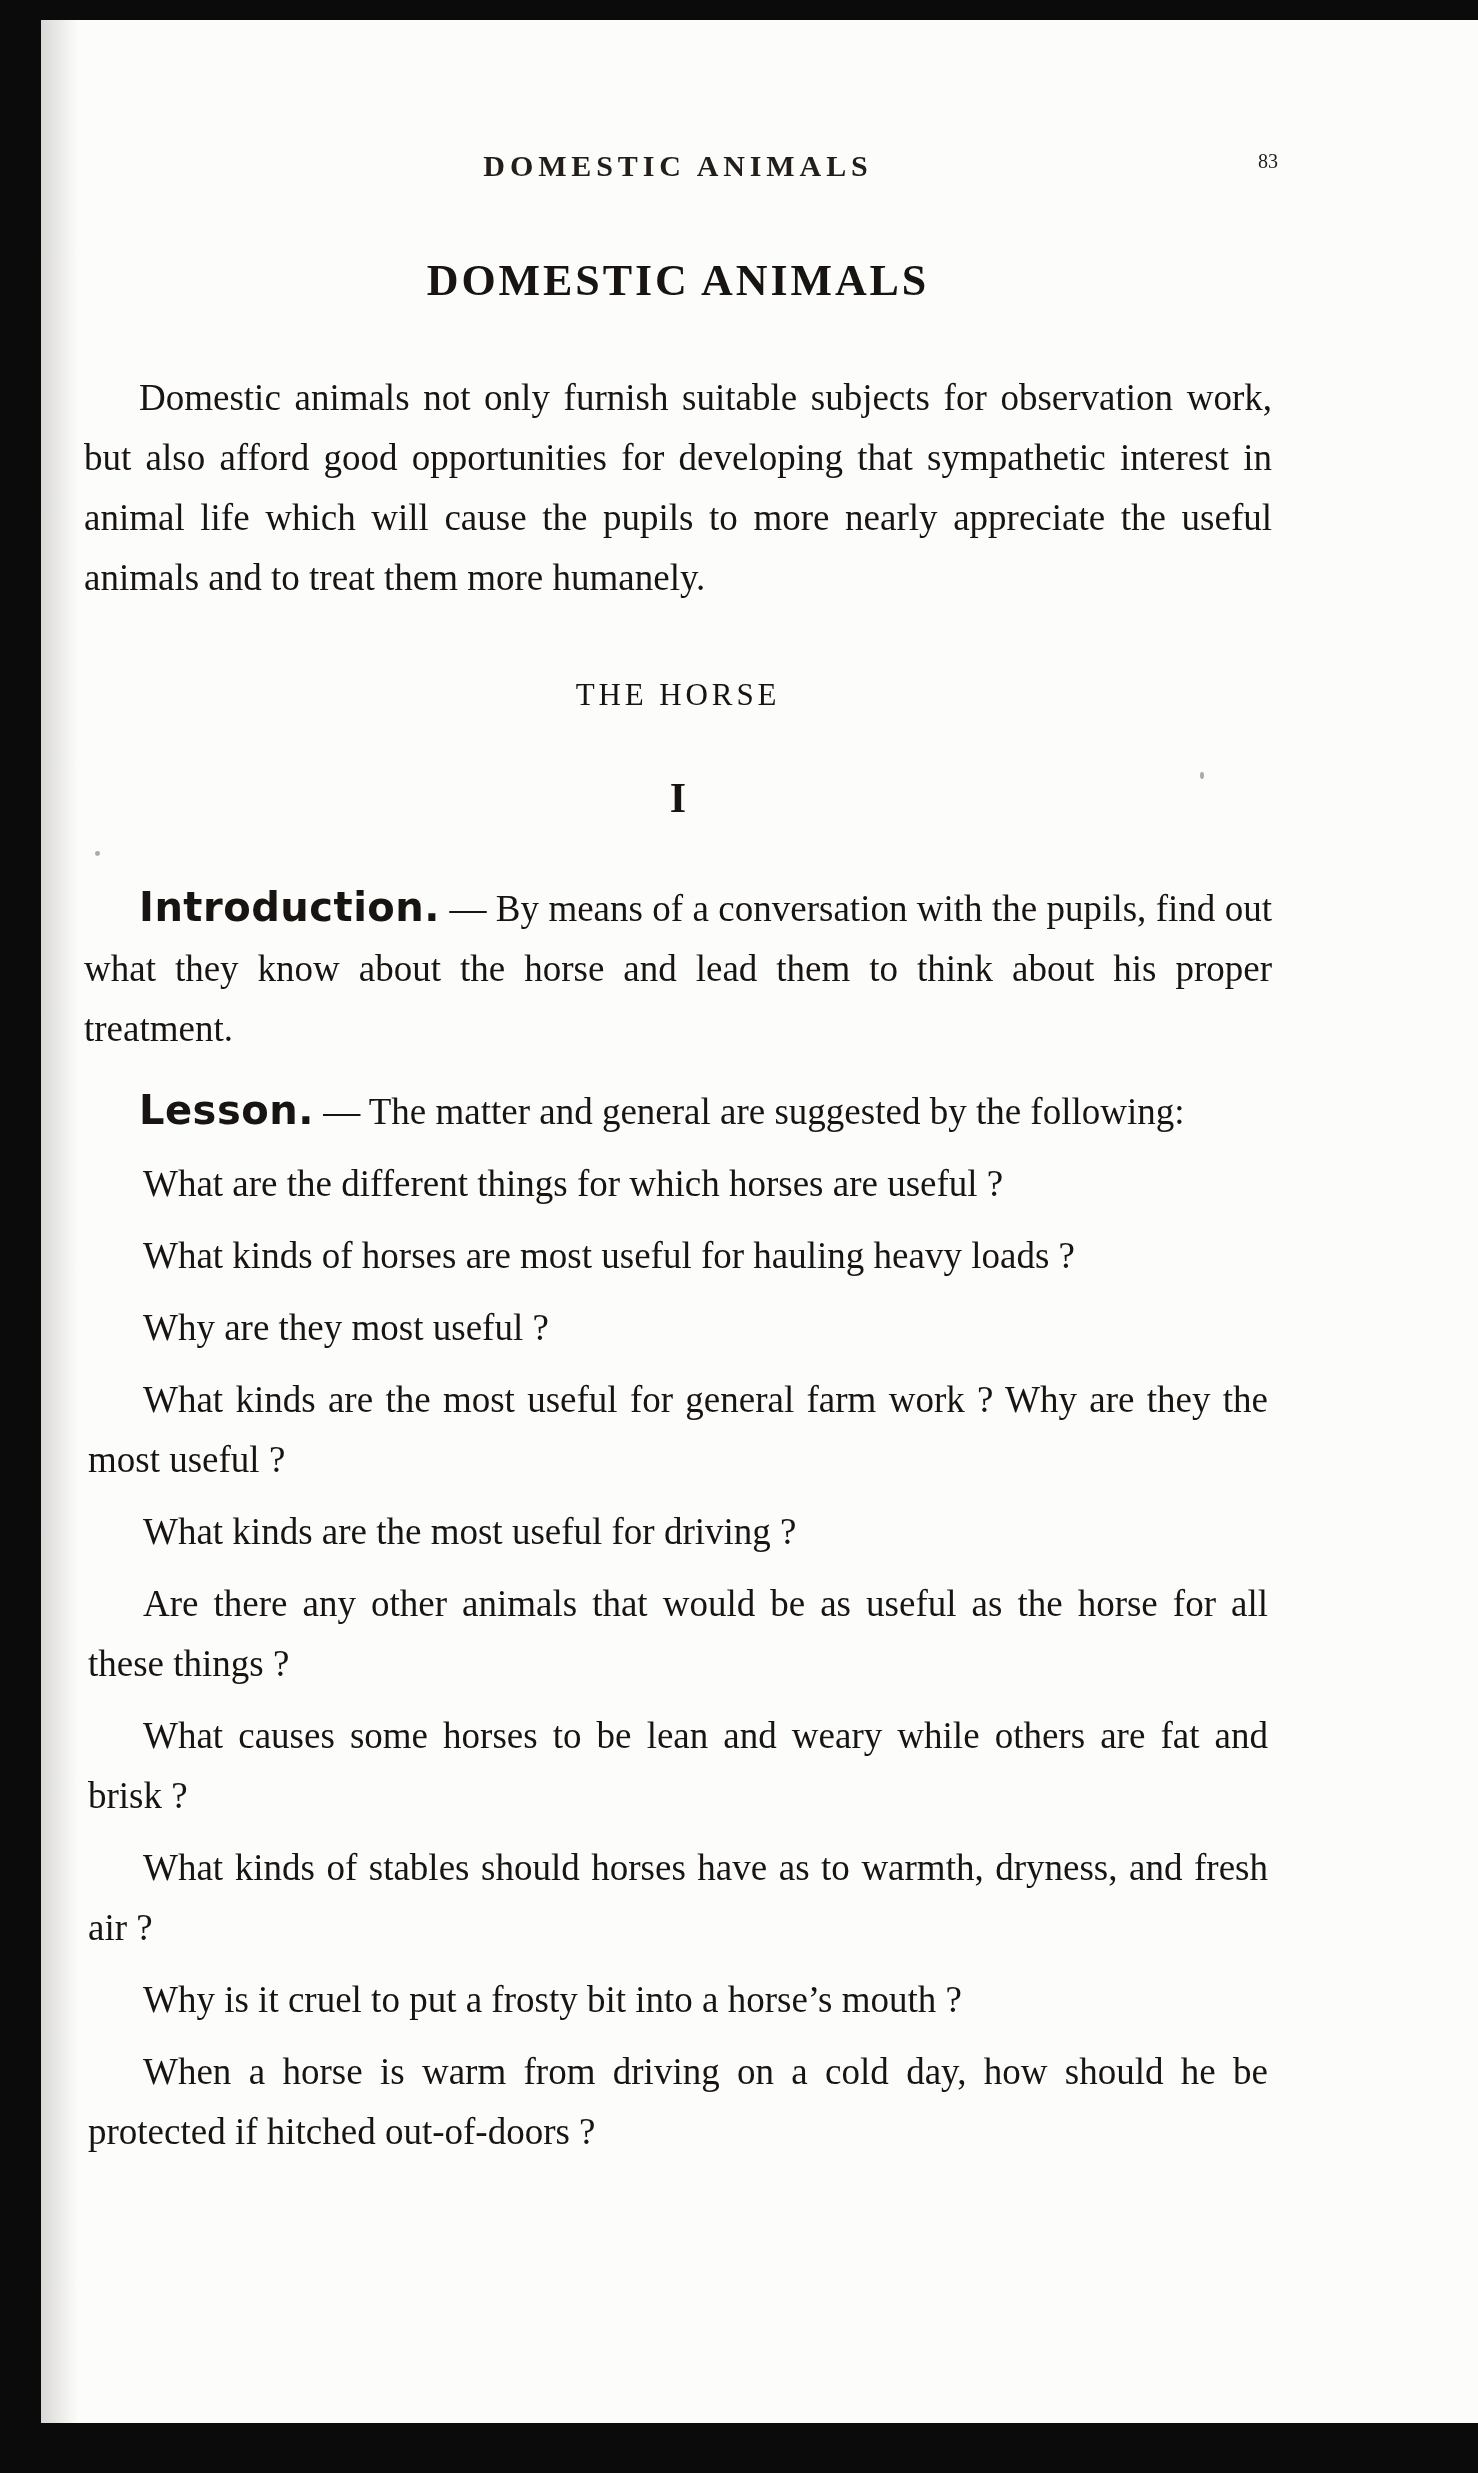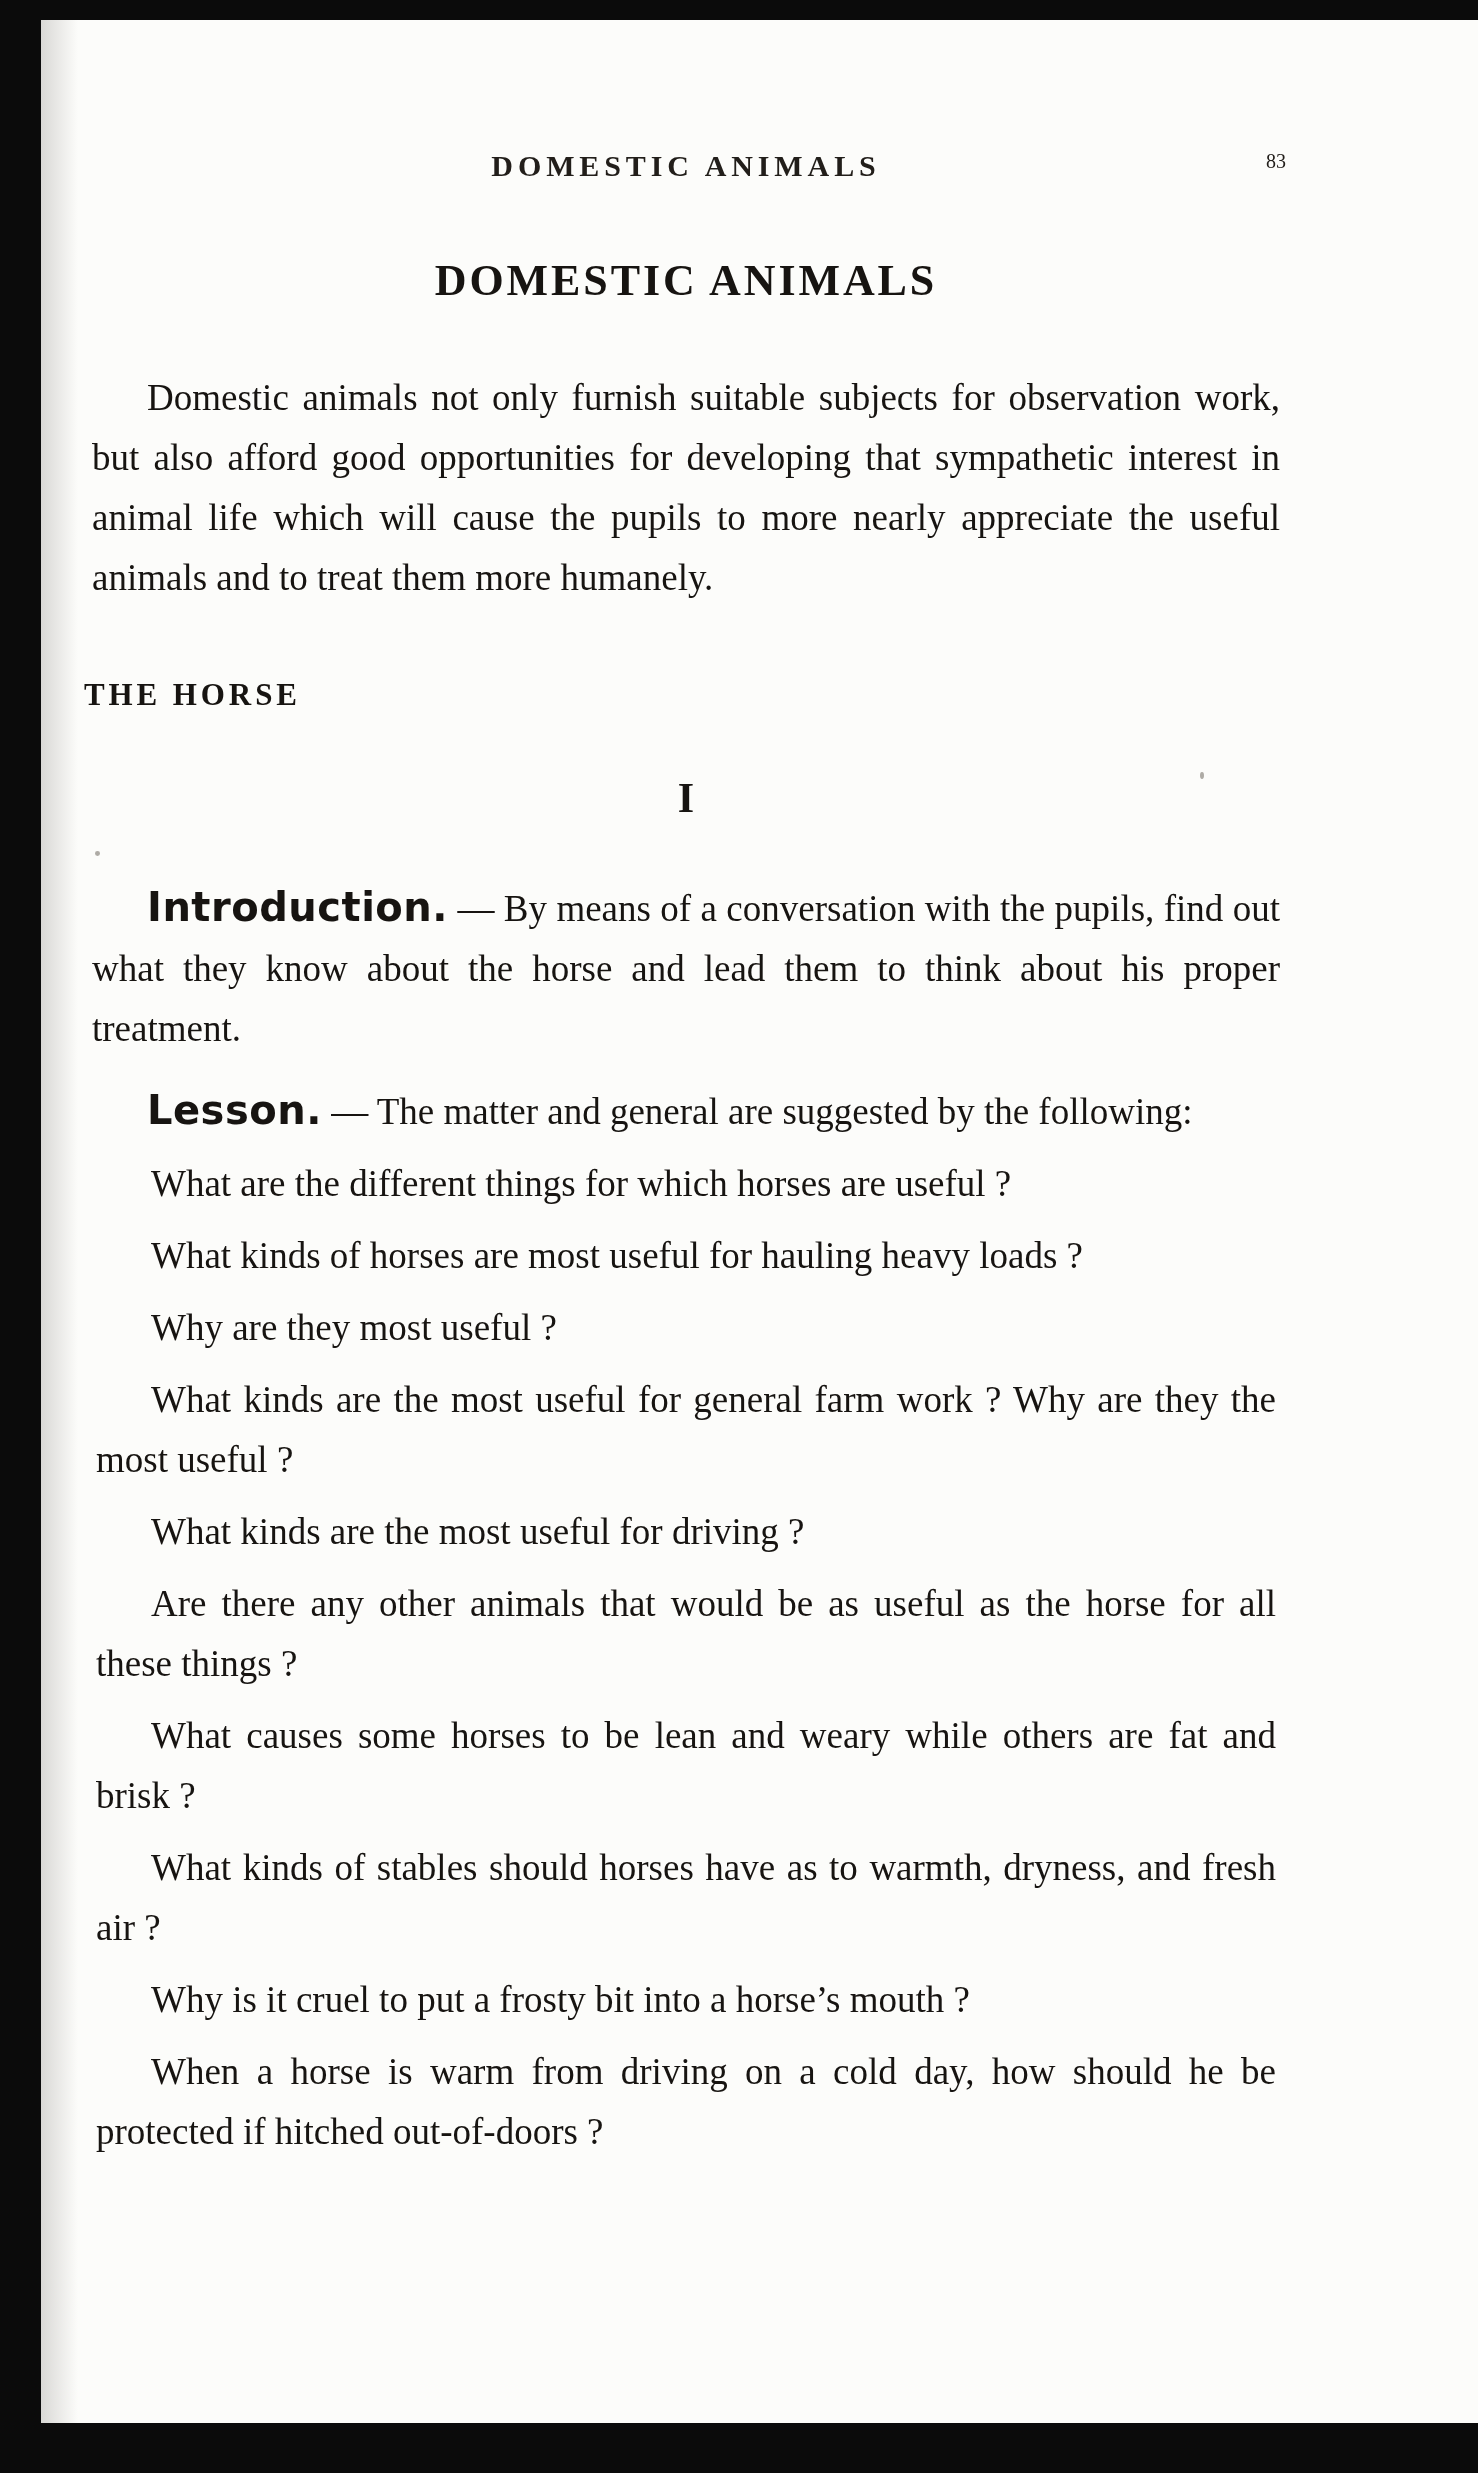--- a/index.html
+++ b/index.html
@@ -30,21 +30,21 @@
 
   .speck {
     position: absolute; border-radius: 50%; background: #6d675f; opacity: 0.55; z-index: 3;
   }
   .speck-1 { left: 95px;  top: 851px; width: 4.9px; height: 4.9px; }
   .speck-2 { left: 1200px; top: 772px; width: 3.9px; height: 6.9px; }
 
   
   .page-content {
     position: absolute;
-    left: 84px;
+    left: 76px;
     top: 0;
     width: 1204px;
     z-index: 2;
   }
 
   .running-head {
     margin-top: 149px;
     position: relative;
     text-align: center;
     font-size: 30px;
@@ -75,23 +75,23 @@
     text-align: justify;
     font-size: 37px;
     line-height: 60px;
     text-indent: 55px;
     color: #171411;
   }
   .first-para { margin-top: 61px; }
 
   .section-heading {
     margin: 69px 0 0 0;
-    text-align: left;
+    text-align: center;
     font-size: 31px;
-    font-weight: bold;
+    font-weight: normal;
     letter-spacing: 3.9px;
   }
 
   .section-numeral {
     margin-top: 61px;
     text-align: center;
     font-size: 42px;
     font-weight: bold;
   }
 

